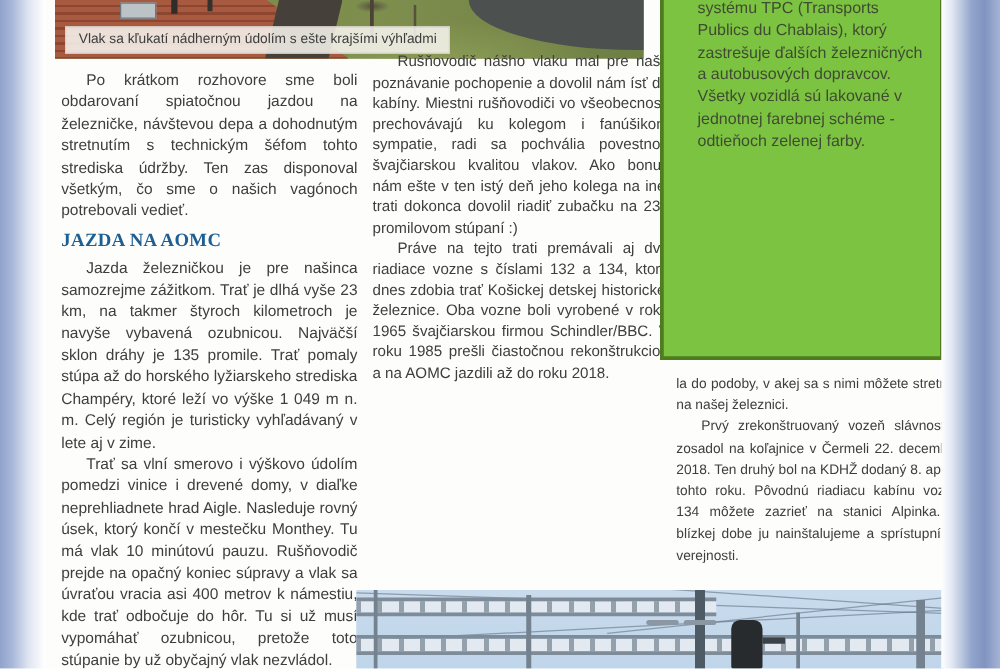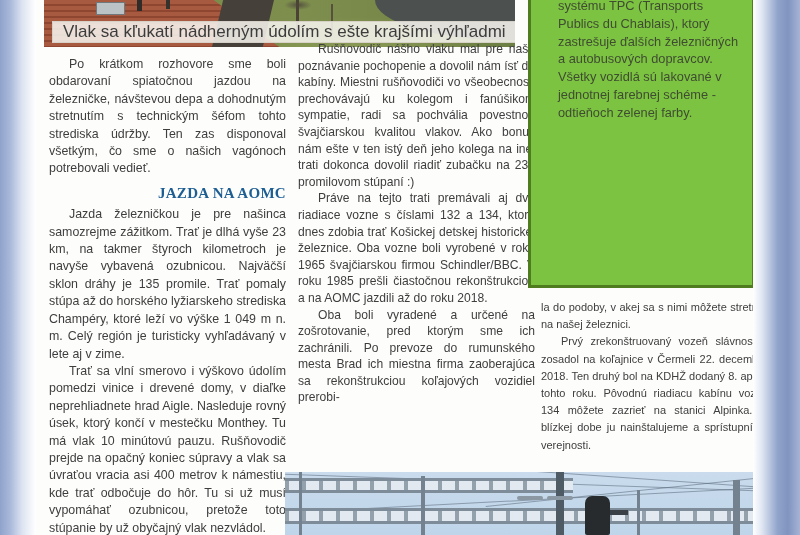--- a/index.html
+++ b/index.html
@@ -26,29 +26,29 @@
     clip-path:polygon(18% 0,100% 0,82% 100%,0 100%);}
   .tree1{position:absolute;left:252px;top:0;width:3px;height:34px;background:#4c4337;}
   .tree1b{position:absolute;left:240px;top:0;width:28px;height:10px;
     background:radial-gradient(ellipse at center,#55503f 0%,rgba(85,80,63,0) 70%);}
   .tree2{position:absolute;left:287px;top:4px;width:2px;height:30px;background:#57503f;}
   .gravel{position:absolute;right:0;top:0;width:140px;height:40px;background:#4c504f;
     border-bottom-left-radius:140px 42px;}
   .lawn-light{position:absolute;left:235px;top:18px;width:190px;height:29px;
     background:radial-gradient(ellipse at 40% 100%,#8a9a55 0%,rgba(138,154,85,0) 75%);}
   .caption{position:absolute;left:8px;top:21px;padding:2px 10px 3px 10px;
-    background:rgba(247,245,239,0.87);color:#3c3c3c;font-size:17px;line-height:15px;
+    background:rgba(247,245,239,0.87);color:#3c3c3c;font-size:11px;line-height:15px;
     border:1px solid rgba(210,205,195,0.8);white-space:nowrap;}
 
   
   .col{position:absolute;color:#3f3e3e;font-size:12.4px;line-height:17.4px;text-align:justify;overflow:hidden;margin-left:13px;}
   .col p{margin:0;text-indent:20px;}
   .col p.noindent{text-indent:0;}
   .col h2{margin:7px 0 4px 0;font-family:"Liberation Serif","DejaVu Serif",serif;
-    font-size:15px;letter-spacing:.3px;color:#1d5e93;text-indent:0;text-align:right;}
+    font-size:15px;letter-spacing:.3px;color:#1d5e93;text-indent:0;text-align:left;}
   .col1{left:36px;top:56px;width:237px;height:479px;}
   .col2{left:285px;top:41px;width:237px;height:412px;font-size:12.1px;line-height:16.6px;}
   .col3{left:528px;top:299px;width:227px;height:172px;font-size:11px;line-height:17.2px;}
 
   
   .infobox{position:absolute;left:528px;top:-14px;width:227px;height:302px;box-sizing:border-box;
     background:#7cc342;border:3px solid #4e7c1f;padding:8px 12px 8px 27px;
     color:#3f4c31;font-size:12.8px;line-height:17.8px;overflow:hidden;text-align:left;}
   .infobox .item{position:relative;margin:0;}
   .infobox .item.bulleted::before{content:"•";position:absolute;left:-13px;top:0;color:#3f4c31;}
@@ -93,21 +93,20 @@
     <p>Po krátkom rozhovore sme boli obdarovaní spiatočnou jazdou na železničke, návštevou depa a dohodnutým stretnutím s technickým šéfom tohto strediska údržby. Ten zas disponoval všetkým, čo sme o našich vagónoch potrebovali vedieť.</p>
     <h2>JAZDA NA AOMC</h2>
     <p>Jazda železničkou je pre našinca samozrejme zážitkom. Trať je dlhá vyše 23 km, na takmer štyroch kilometroch je navyše vybavená ozubnicou. Najväčší sklon dráhy je 135 promile. Trať pomaly stúpa až do horského lyžiarskeho strediska Champéry, ktoré leží vo výške 1 049 m n. m. Celý región je turisticky vyhľadávaný v lete aj v zime.</p>
     <p>Trať sa vlní smerovo i výškovo údolím pomedzi vinice i drevené domy, v diaľke neprehliadnete hrad Aigle. Nasleduje rovný úsek, ktorý končí v mestečku Monthey. Tu má vlak 10 minútovú pauzu. Rušňovodič prejde na opačný koniec súpravy a vlak sa úvraťou vracia asi 400 metrov k námestiu, kde trať odbočuje do hôr. Tu si už musí vypomáhať ozubnicou, pretože toto stúpanie by už obyčajný vlak nezvládol.</p>
 
   </div>
 
   <div class="col col2">
     <p>Rušňovodič nášho vlaku mal pre naše poznávanie pochopenie a dovolil nám ísť do kabíny. Miestni rušňovodiči vo všeobecnosti prechovávajú ku kolegom i fanúšikom sympatie, radi sa pochvália povestnou švajčiarskou kvalitou vlakov. Ako bonus nám ešte v ten istý deň jeho kolega na inej trati dokonca dovolil riadiť zubačku na 230 promilovom stúpaní :)</p>
     <p>Práve na tejto trati premávali aj dva riadiace vozne s číslami 132 a 134, ktoré dnes zdobia trať Košickej detskej historickej železnice. Oba vozne boli vyrobené v roku 1965 švajčiarskou firmou Schindler/BBC. V roku 1985 prešli čiastočnou rekonštrukciou a na AOMC jazdili až do roku 2018.</p>
-    <p>Oba boli vyradené a určené na zošrotovanie, pred ktorým sme ich zachránili. Po prevoze do rumunského mesta Brad ich miestna firma zaoberajúca sa rekonštrukciou koľajových vozidiel prerobi-</p>
   </div>
 
   <div class="infobox">
     <div class="item">systému TPC (Transports Publics du Chablais), ktorý zastrešuje ďalších železničných a autobusových dopravcov. Všetky vozidlá sú lakované v jednotnej farebnej schéme - odtieňoch zelenej farby.</div>
   </div>
 
   <div class="col col3">
     <p class="noindent">la do podoby, v akej sa s nimi môžete stretnúť na našej železnici.</p>
     <p>Prvý zrekonštruovaný vozeň slávnostne zosadol na koľajnice v Čermeli 22. decembra 2018. Ten druhý bol na KDHŽ dodaný 8. apríla tohto roku. Pôvodnú riadiacu kabínu vozňa 134 môžete zazrieť na stanici Alpinka. V blízkej dobe ju nainštalujeme a sprístupníme verejnosti.</p>
   </div>

